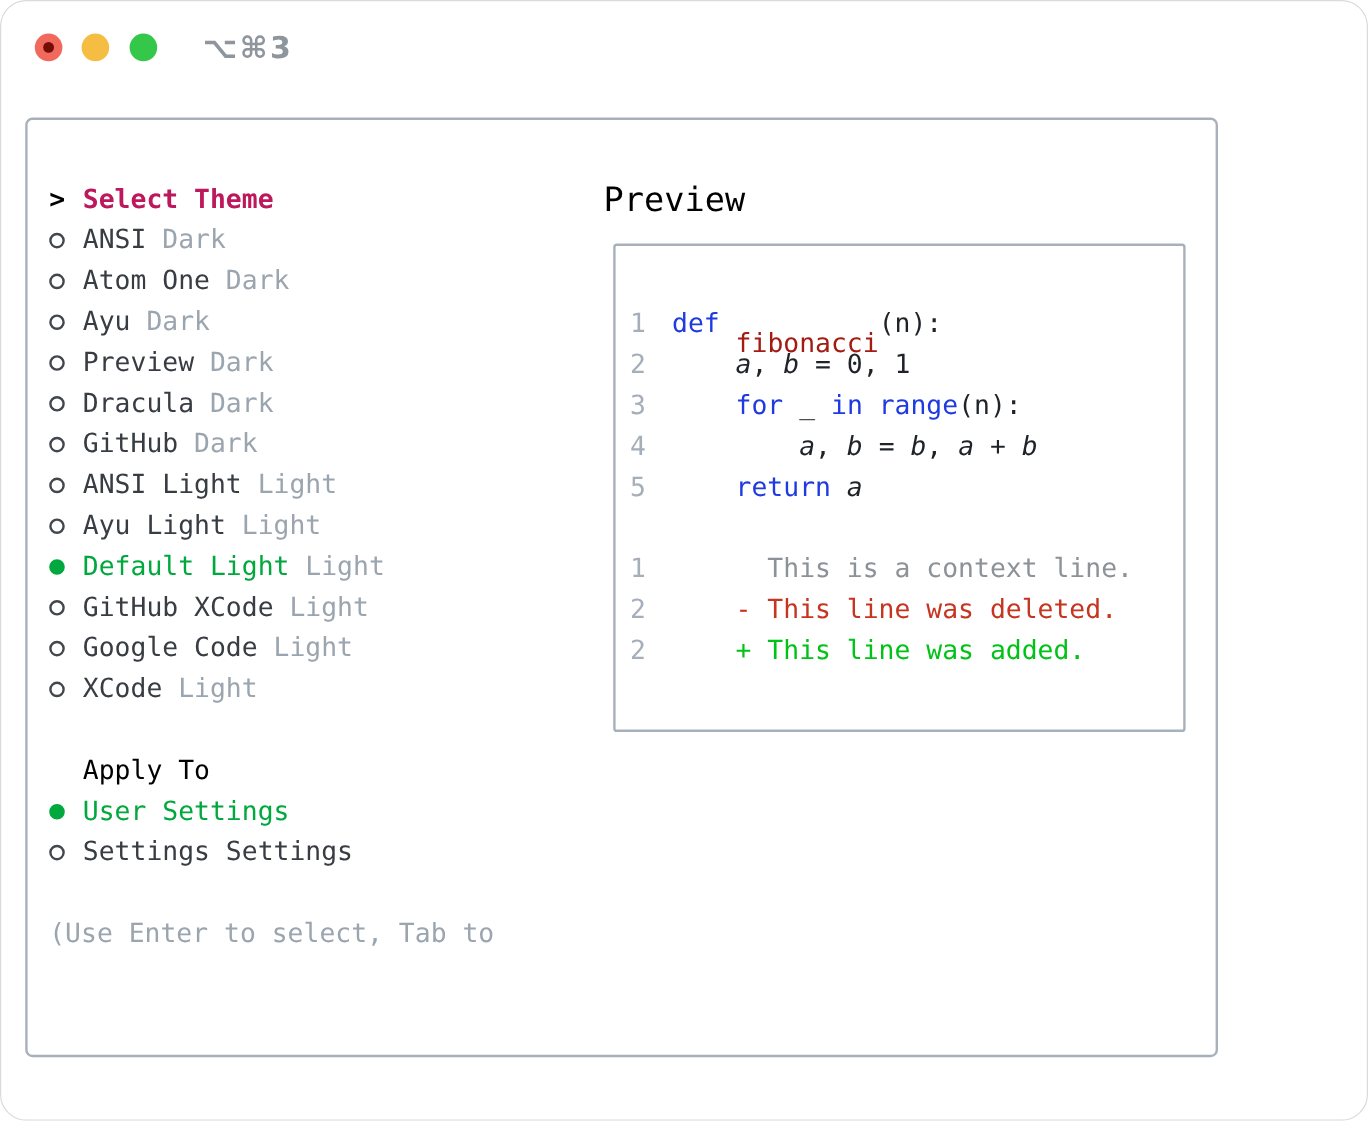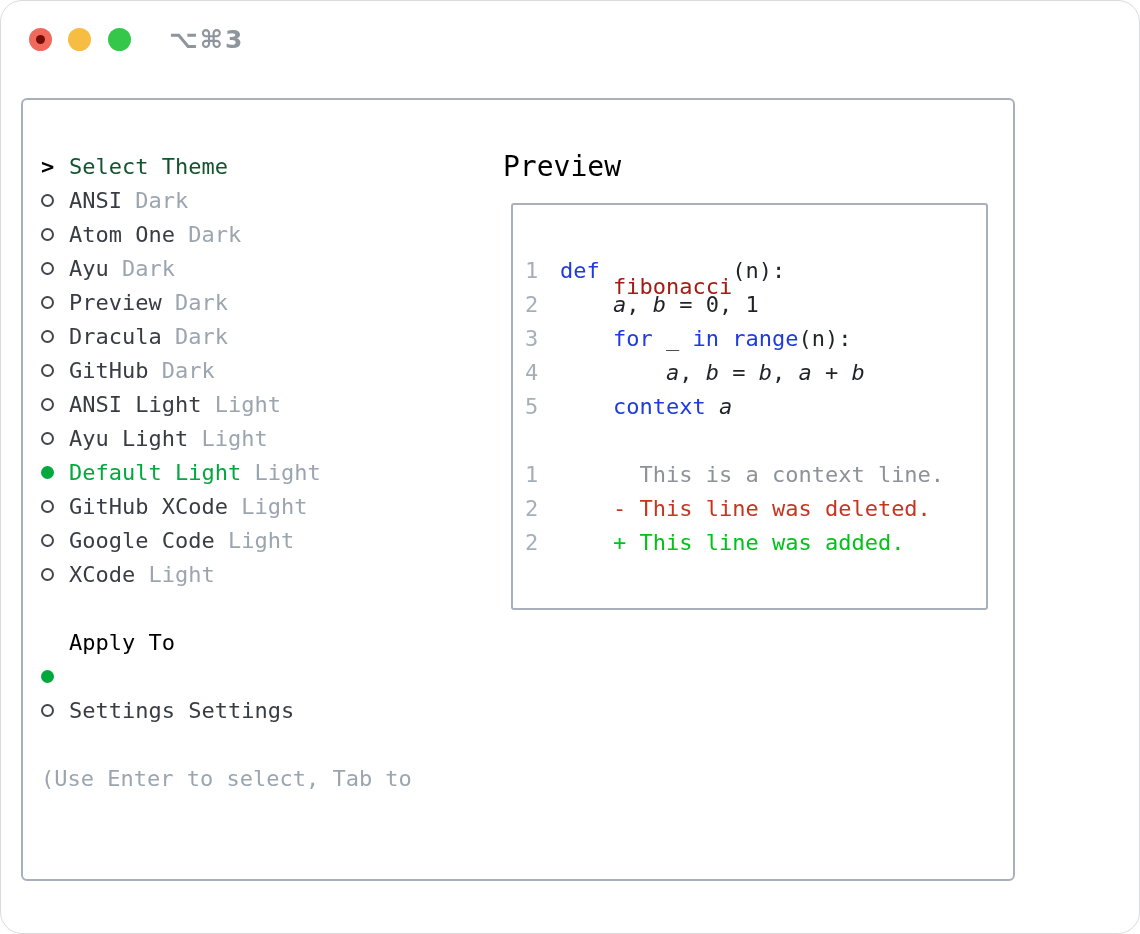--- a/index.html
+++ b/index.html
@@ -31,21 +31,21 @@
   .panel{
     position:absolute;left:20px;top:97px;width:994px;height:783px;
     border:2px solid #a8b1bb;border-radius:6px;box-sizing:border-box;
     background:#ffffff;
   }
   .left-col{position:absolute;left:18px;top:49px;width:450px;}
   .row{height:34px;display:flex;align-items:center;white-space:pre;
        font-size:22px;color:var(--name-col);}
   .row .marker{width:28px;flex:0 0 28px;display:flex;align-items:center;}
   .prompt{font-weight:bold;color:#000;}
-  .title{font-weight:normal;color:#14532d;}
+  .title{font-weight:bold;color:#be185d;}
   .subtitle{color:#000;}
   .circle{width:13px;height:13px;border-radius:50%;
           border:2px solid #42474d;box-sizing:border-box;}
   .circle.filled{background:var(--green);border-color:var(--green);}
   .sel{color:var(--green);}
   .variant{color:var(--variant-col);}
   .spacer{height:34px;}
   .hint{color:var(--variant-col);}
   
   .preview-title{position:absolute;left:480px;top:49px;height:34px;display:flex;
@@ -99,40 +99,40 @@
         </div>
 
       <div class="spacer"></div>
 
       <div class="row">
         <span class="marker"></span>
         <span class="subtitle">Apply To</span>
       </div>
 
       <div id="apply-list">
-          <div class="row"><span class="marker"><span class="circle filled"></span></span></div>
+          <div class="row"><span class="marker"><span class="circle filled"></span></span><span class="sel">User Settings</span></div>
           <div class="row"><span class="marker"><span class="circle"></span></span><span class="">Settings Settings</span></div>
         </div>
 
       <div class="spacer"></div>
 
       <div id="hint-lines">
           <div class="row hint">(Use Enter to select, Tab to</div>
         </div>
     </div>
 
     <div class="preview-title">Preview</div>
 
     <div class="preview-box">
       <div id="code-lines">
           <div class="cline"><span class="ln">1</span><span class="tok-kw">def</span><span class="tok-plain"> </span><span class="tok-fn">fibonacci</span><span class="tok-plain">(n):</span></div>
           <div class="cline"><span class="ln">2</span><span class="tok-plain">    </span><span class="tok-var">a</span><span class="tok-plain">, </span><span class="tok-var">b</span><span class="tok-plain"> = 0, 1</span></div>
           <div class="cline"><span class="ln">3</span><span class="tok-plain">    </span><span class="tok-kw">for</span><span class="tok-plain"> _ </span><span class="tok-kw">in</span><span class="tok-plain"> </span><span class="tok-kw">range</span><span class="tok-plain">(n):</span></div>
           <div class="cline"><span class="ln">4</span><span class="tok-plain">        </span><span class="tok-var">a</span><span class="tok-plain">, </span><span class="tok-var">b</span><span class="tok-plain"> = </span><span class="tok-var">b</span><span class="tok-plain">, </span><span class="tok-var">a</span><span class="tok-plain"> + </span><span class="tok-var">b</span></div>
-          <div class="cline"><span class="ln">5</span><span class="tok-plain">    </span><span class="tok-kw">context</span><span class="tok-plain"> </span><span class="tok-var">a</span></div>
+          <div class="cline"><span class="ln">5</span><span class="tok-plain">    </span><span class="tok-kw">return</span><span class="tok-plain"> </span><span class="tok-var">a</span></div>
         </div>
       <div class="spacer"></div>
       <div id="diff-lines">
           <div class="cline"><span class="ln">1</span><span class="tok-ctx">      This is a context line.</span></div>
           <div class="cline"><span class="ln">2</span><span class="tok-del">    - This line was deleted.</span></div>
           <div class="cline"><span class="ln">2</span><span class="tok-add">    + This line was added.</span></div>
         </div>
     </div>
 
   </div>

